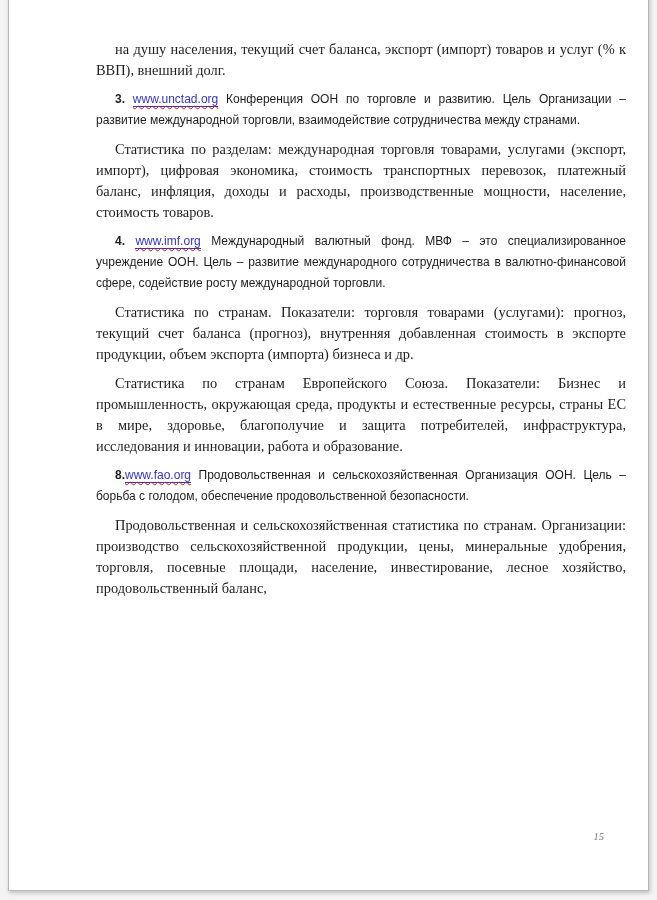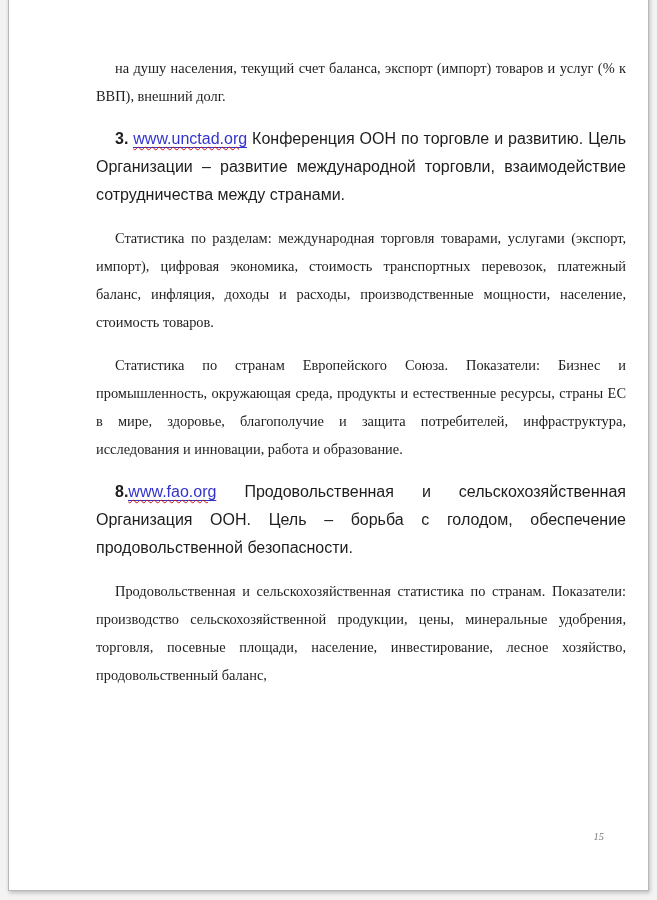--- a/index.html
+++ b/index.html
@@ -20,33 +20,33 @@
     width: 641px; height: 943px;
     background: #ffffff;
     border: 1px solid #b8b8b8;
     box-shadow: 1px 2px 4px rgba(0,0,0,0.22);
   }
   .content {
     position: absolute;
     top: 90px; left: 87px; right: 22px;
   }
   .para {
-    margin: 15px 0 8px 0;
+    margin: 0 0 8px 0;
     text-align: justify;
     text-indent: 19px;
     color: var(--text);
-    line-height: 28px;
+    line-height: 21px;
   }
   .para.serif {
     font-family: "Liberation Serif", "DejaVu Serif", serif;
     font-size: 14.4px;
   }
   .para.sans {
     font-family: "Liberation Sans", "DejaVu Sans", sans-serif;
-    font-size: 16px;
+    font-size: 12px;
   }
   .b { font-weight: bold; }
   a.link {
     color: var(--link);
     text-decoration: none;
     border-bottom: 1px solid var(--link);
     cursor: pointer;
   }
   .sq {
     text-decoration-line: underline;
@@ -66,18 +66,20 @@
   }
 </style>
 </head>
 <body>
 
 <div class="page">
   <div class="content" id="content">
       <p class="para serif"><span class="">на душу населения, текущий счет баланса, экспорт (импорт) товаров и услуг (% к ВВП), внешний долг.</span></p>
       <p class="para sans"><span class="b ">3. </span><a class="link" href="#"><span class="sq">www.unctad.org</span></a><span class=""> Конференция ООН по торговле и развитию. Цель Организации – развитие международной торговли, взаимодействие сотрудничества между странами.</span></p>
       <p class="para serif"><span class="">Статистика по разделам: международная торговля товарами, услугами (экспорт, импорт), цифровая экономика, стоимость транспортных перевозок, платежный баланс, инфляция, доходы и расходы, производственные мощности, население, стоимость товаров.</span></p>
+      <p class="para sans"><span class="b ">4. </span><a class="link" href="#"><span class="sq">www.imf.org</span></a><span class=""> Международный валютный фонд. МВФ – это специализированное учреждение ООН. Цель – развитие международного сотрудничества в валютно-финансовой сфере, содействие росту международной торговли.</span></p>
+      <p class="para serif"><span class="">Статистика по странам. Показатели: торговля товарами (услугами): прогноз, текущий счет баланса (прогноз), внутренняя добавленная стоимость в экспорте продукции, объем экспорта (импорта) бизнеса и др.</span></p>
       <p class="para serif"><span class="">Статистика по странам Европейского Союза. Показатели: Бизнес и промышленность, окружающая среда, продукты и естественные ресурсы, страны ЕС в мире, здоровье, благополучие и защита потребителей, инфраструктура, исследования и инновации, работа и образование.</span></p>
       <p class="para sans"><span class="b ">8.</span><a class="link" href="#"><span class="sq">www.fao.org</span></a><span class=""> Продовольственная и сельскохозяйственная Организация ООН. Цель – борьба с голодом, обеспечение продовольственной безопасности.</span></p>
-      <p class="para serif"><span class="">Продовольственная и сельскохозяйственная статистика по странам. Показатели: производство сельскохозяйственной продукции, цены, минеральные удобрения, торговля, посевные площади, население, инвестирование, лесное хозяйство, продовольственный баланс,</span></p>
+      <p class="para serif"><span class="">Продовольственная и сельскохозяйственная статистика по странам. Организации: производство сельскохозяйственной продукции, цены, минеральные удобрения, торговля, посевные площади, население, инвестирование, лесное хозяйство, продовольственный баланс,</span></p>
     </div>
   <div class="page-number">15</div>
 </div>
 
 </body></html>

